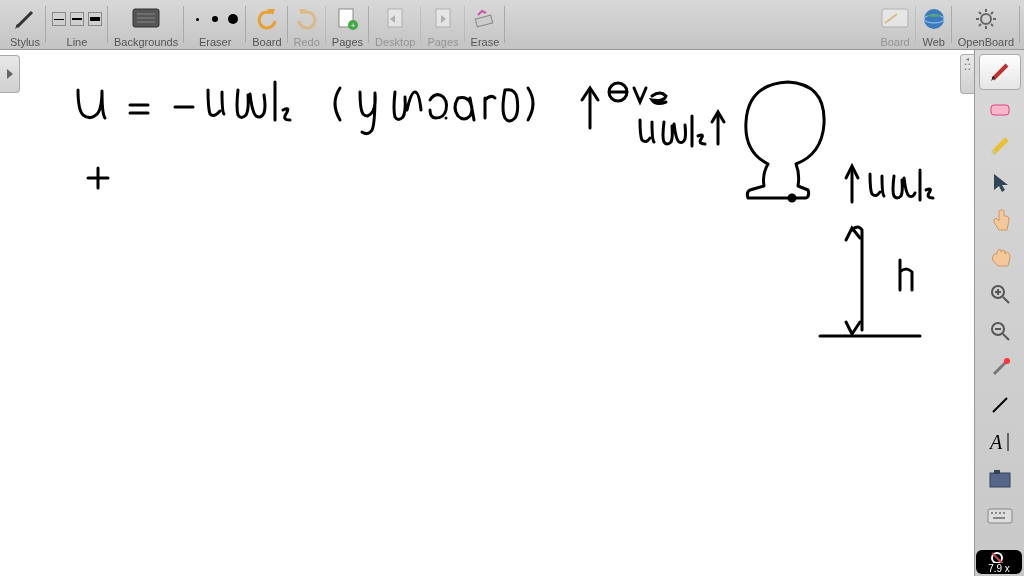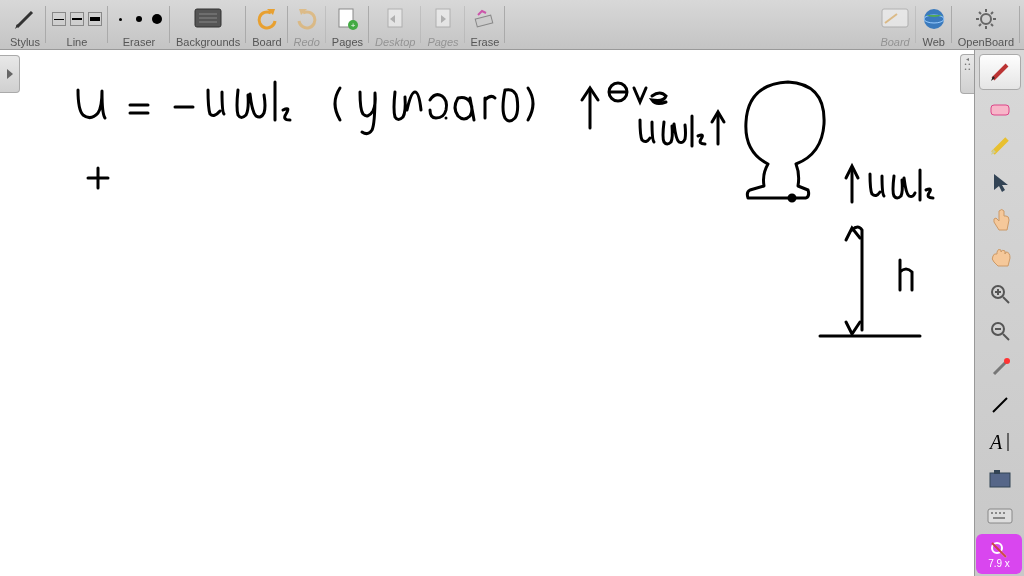--- a/index.html
+++ b/index.html
@@ -85,29 +85,29 @@
     width: 14px; height: 40px;
     background: linear-gradient(#e8e8e8,#d0d0d0);
     border: 1px solid #aaa;
     border-right: none;
     border-radius: 4px 0 0 4px;
   }
   .right-tab .dots { font-size:6px; color:#777; text-align:center; padding-top:2px; line-height:5px; }
   .zoom-badge {
     position:absolute;
     right: 2px; bottom: 2px;
-    width: 46px; height: 40px;
-    background:#d946ef;
+    width: 46px; height: 24px;
+    background:#000000;
     border-radius:6px;
     display:flex; flex-direction:column; align-items:center; justify-content:center;
     color:#fff;
     font-size:10px;
   }
   svg.drawing { position:absolute; left:0; top:0; }
-  .disabled { opacity: 0.45; font-style: italic; }
+  .disabled { opacity: 0.45; }
 </style>
 </head>
 <body>
 
 <div class="toolbar">
 
   <div class="tool-group">
     <div class="tool-icons">
       <svg width="26" height="26">
           <line x1="5" y1="21" x2="20" y2="6" stroke="#333" stroke-width="3"></line>
@@ -124,47 +124,47 @@
           <div class="ln" style="height:1px"></div>
         </div>
       <div class="line-swatch">
           <div class="ln" style="height:2px"></div>
         </div>
       <div class="line-swatch">
           <div class="ln" style="height:4px"></div>
         </div>
     </div>
     <div class="tool-label">Line</div>
-  </div>
-
-  <div class="tool-group">
-    <div class="tool-icons">
-      <div class="dot-swatch">
-          <div class="dot" style="width:3px;height:3px"></div>
-        </div>
-      <div class="dot-swatch">
-          <div class="dot" style="width:6px;height:6px"></div>
-        </div>
-      <div class="dot-swatch">
-          <div class="dot" style="width:10px;height:10px"></div>
-        </div>
-    </div>
-    <div class="tool-label">Eraser</div>
   </div>
 
   <div class="tool-group">
     <div class="tool-icons">
       <svg width="28" height="22">
           <rect x="1" y="1" width="26" height="18" rx="2" fill="#555" stroke="#333"></rect>
           <line x1="5" y1="6" x2="23" y2="6" stroke="#888"></line>
           <line x1="5" y1="10" x2="23" y2="10" stroke="#888"></line>
           <line x1="5" y1="14" x2="23" y2="14" stroke="#888"></line>
         </svg>
     </div>
     <div class="tool-label">Backgrounds</div>
+  </div>
+
+  <div class="tool-group">
+    <div class="tool-icons">
+      <div class="dot-swatch">
+          <div class="dot" style="width:3px;height:3px"></div>
+        </div>
+      <div class="dot-swatch">
+          <div class="dot" style="width:6px;height:6px"></div>
+        </div>
+      <div class="dot-swatch">
+          <div class="dot" style="width:10px;height:10px"></div>
+        </div>
+    </div>
+    <div class="tool-label">Eraser</div>
   </div>
 
   <div class="tool-group">
     <div class="tool-icons">
       <svg width="24" height="24">
           <path d="M16 6 A8 8 0 1 0 20 14" fill="none" stroke="#e8a030" stroke-width="3"></path>
           <polygon points="12,2 18,8 20,2" fill="#e8a030"></polygon>
         </svg>
     </div>
     <div class="tool-label">Board</div>

